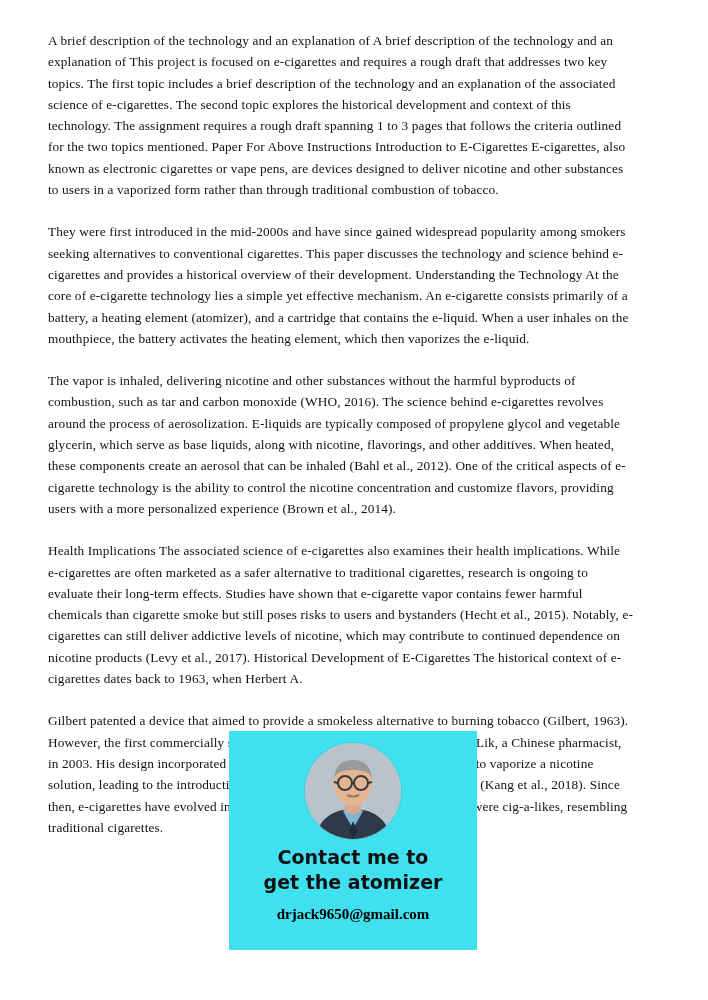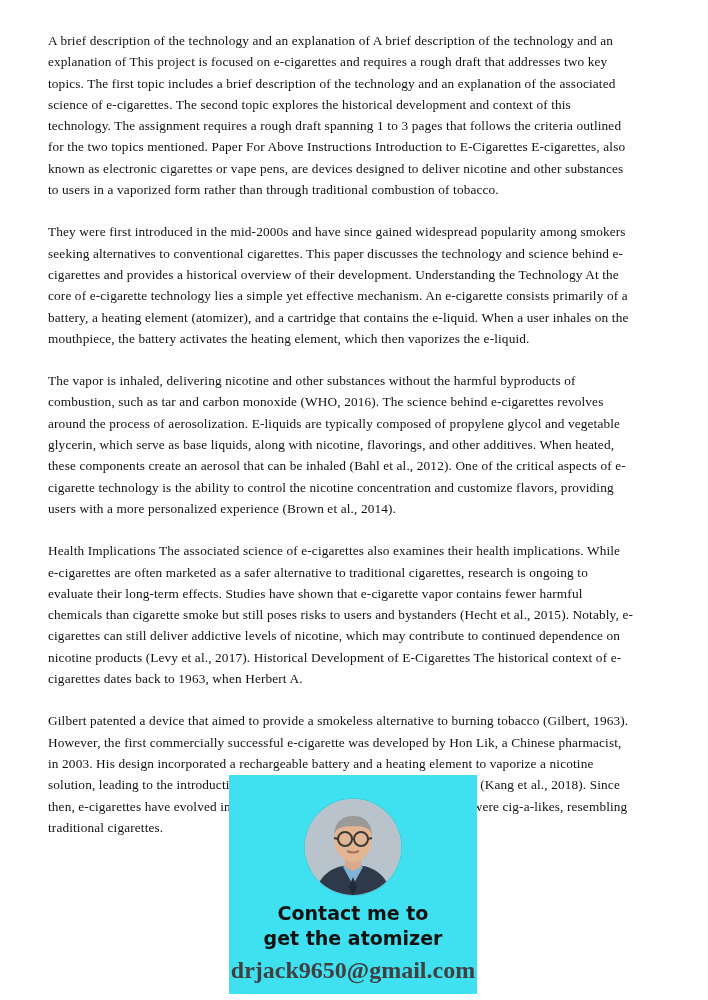--- a/index.html
+++ b/index.html
@@ -44,24 +44,23 @@
   .contact-card {
     position: absolute;
     left: 229px;
     top: 731px;
     width: 248px;
     height: 219px;
     background: #3fe0ef;
     display: flex;
     flex-direction: column;
     align-items: center;
-    justify-content: center;
+    justify-content: flex-start;
     box-sizing: border-box;
     padding-top: 12px;
-    margin-top: 44px;
   }
   .avatar {
     width: 96px;
     height: 96px;
     border-radius: 50%;
     overflow: hidden;
     background: #cfd6dc;
     position: relative;
     box-shadow: 0 0 0 1px rgba(0,0,0,0.08);
   }
@@ -76,23 +75,23 @@
     color: #111111;
     text-align: center;
     margin-top: 6px;
   }
   .contact-line.second {
     margin-top: 0;
   }
   .contact-email {
     font-family: "Liberation Serif", serif;
     font-weight: bold;
-    font-size: 24px;
+    font-size: 15px;
     line-height: 24px;
-    color: #404040;
+    color: #000000;
     text-align: center;
     margin-top: 7px;
   }
 </style>
 </head>
 <body>
 
 <div class="page">
 
   <div class="doc-body">

